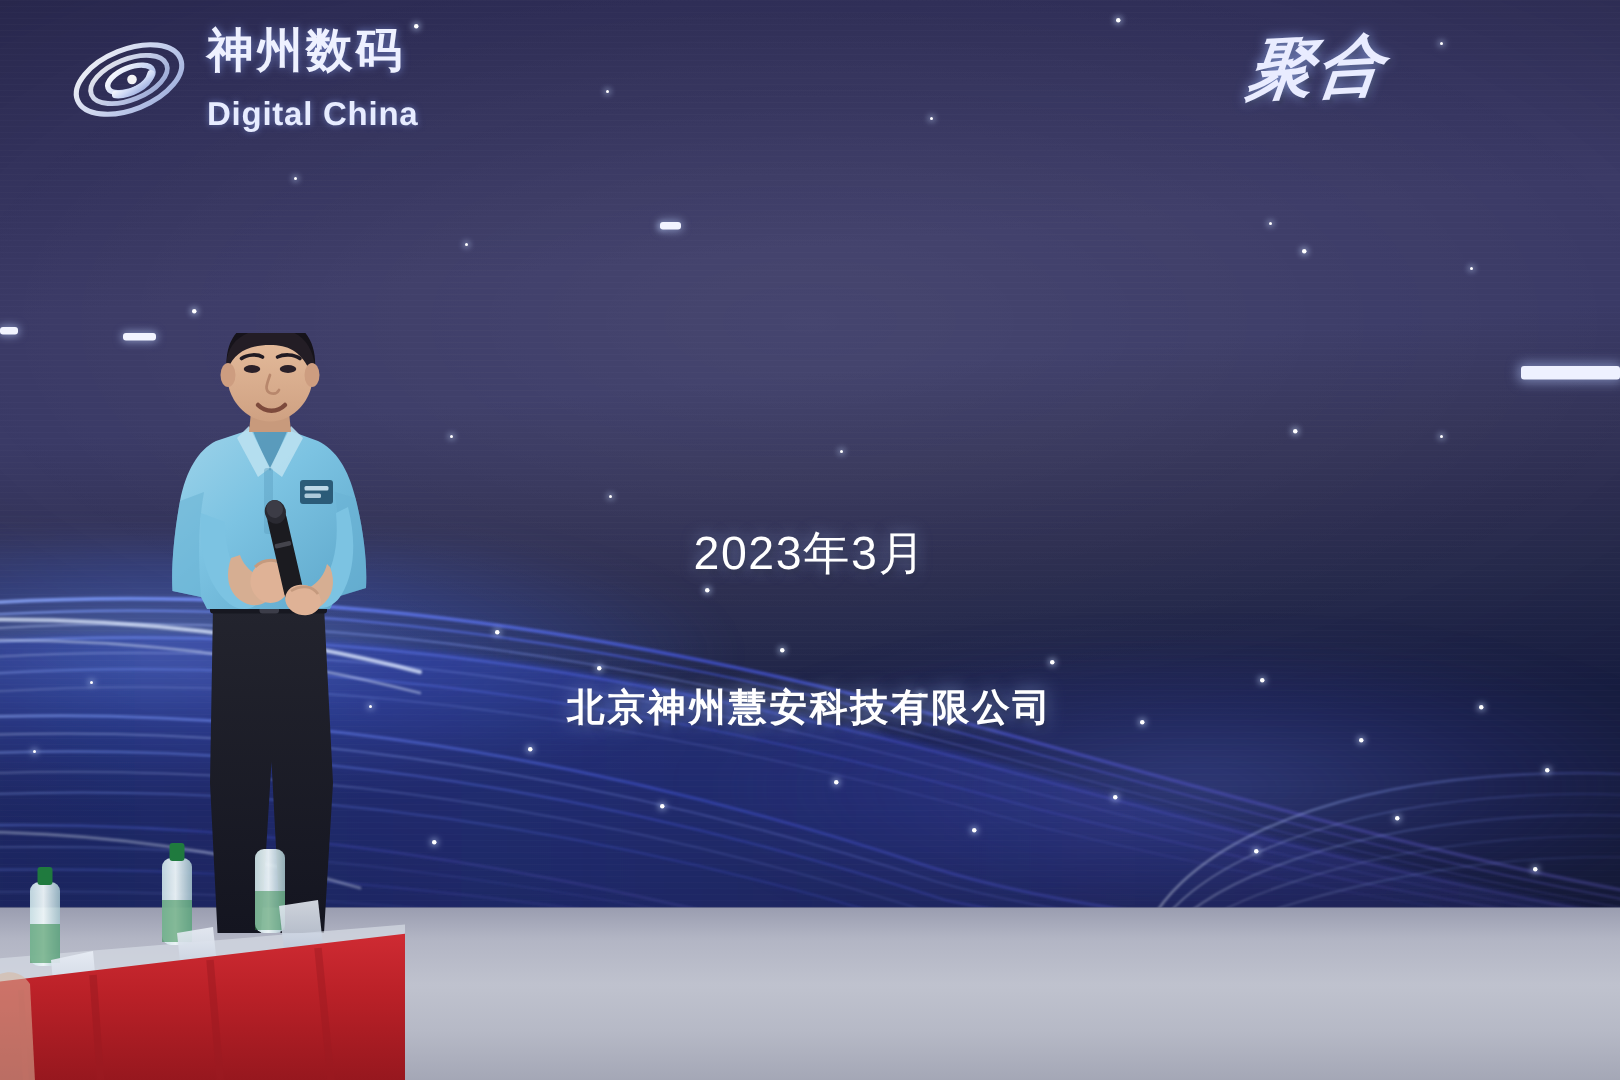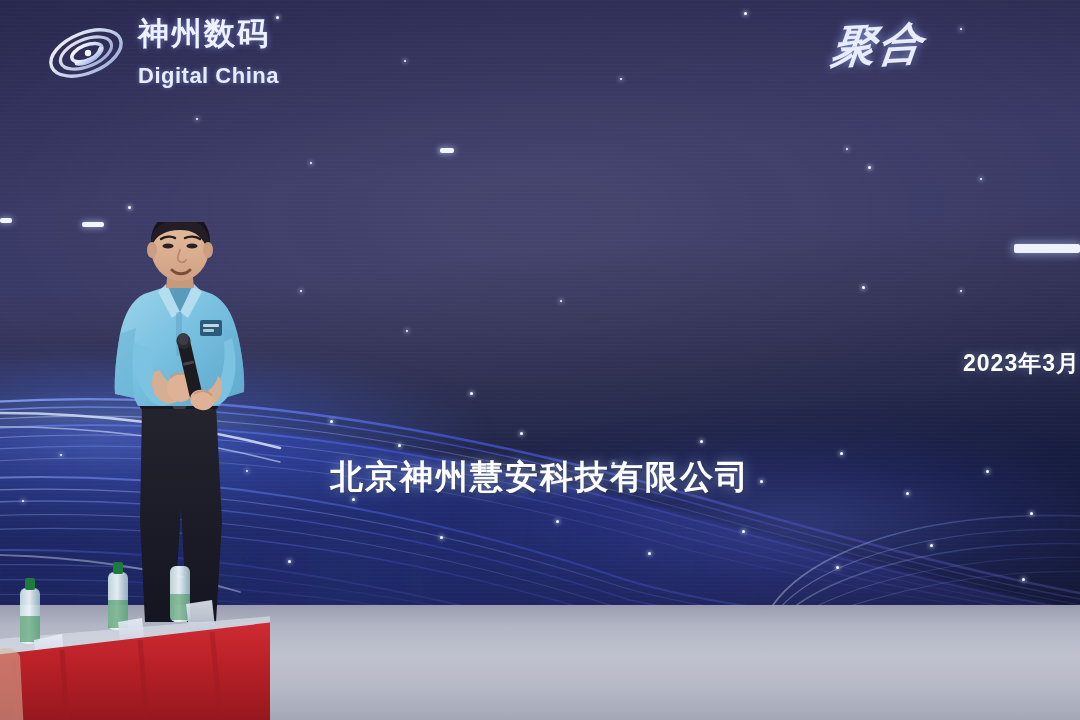--- a/index.html
+++ b/index.html
@@ -181,33 +181,33 @@
     letter-spacing: 3px;
     text-shadow:
       0 0 2px rgba(255,255,255,0.9),
       0 0 14px rgba(165,190,255,0.55),
       2px 3px 5px rgba(0,0,0,0.45);
   }
   .title-date {
     position: absolute;
     left: 0; right: 0;
     top: 348px;
-    text-align: right;
-    font-size: 23px;
-    font-weight: 700;
+    text-align: center;
+    font-size: 31px;
+    font-weight: 400;
     color: #ffffff;
     letter-spacing: 1px;
     text-shadow: 0 0 10px rgba(170,195,255,0.55), 1px 2px 4px rgba(0,0,0,0.4);
   }
   .title-company {
     position: absolute;
     left: 0; right: 0;
     top: 455px;
     text-align: center;
-    font-size: 33px;
+    font-size: 25px;
     font-weight: 700;
     color: #ffffff;
     letter-spacing: 2px;
     text-shadow: 0 0 12px rgba(170,200,255,0.6), 1px 2px 4px rgba(0,0,0,0.4);
   }
 
   
   .side-dash {
     position: absolute;
     height: 9px;

